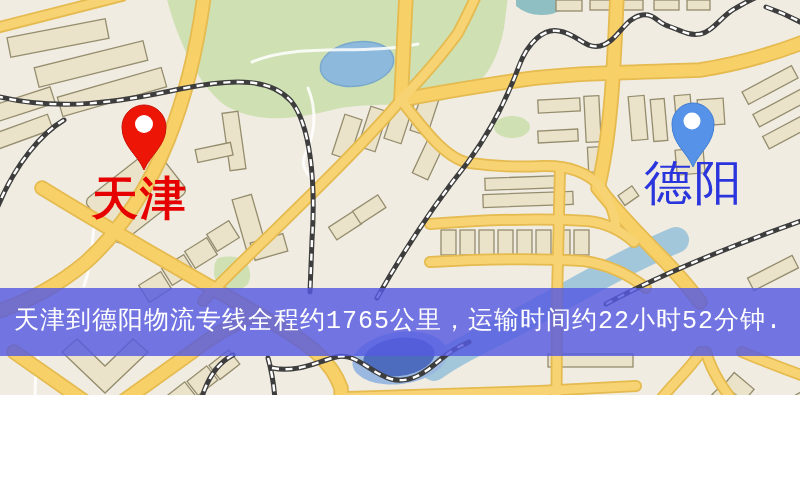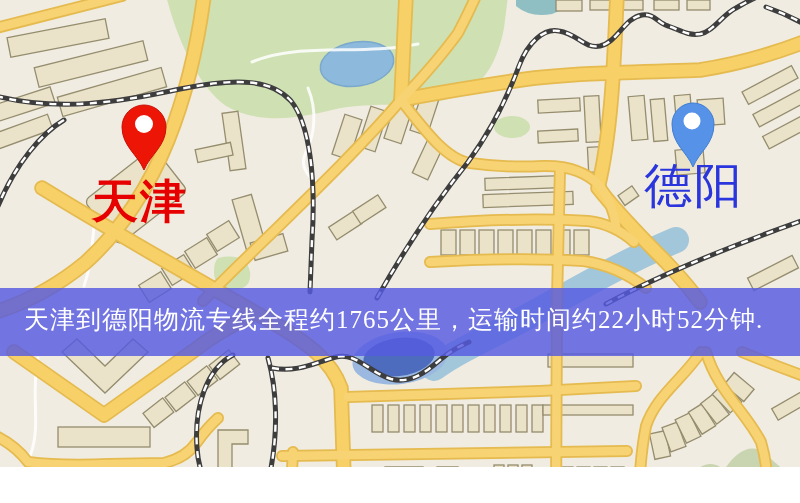--- a/index.html
+++ b/index.html
@@ -1,17 +1,17 @@
 <!DOCTYPE html>
 <html><head>
 <meta charset="utf-8">
 <style>
   html,body{margin:0;padding:0;}
-  .stage{position:relative;width:800px;height:467px;overflow:hidden;background:#f0ece1;
-         font-family:Liberation Serif, serif;}
+  .stage{position:relative;width:800px;height:395px;overflow:hidden;background:#f0ece1;
+         font-family:Liberation Mono, monospace;}
   .map-svg{position:absolute;left:0;top:0;width:800px;height:503px;display:block;}
 
   
   .road-c-wide{fill:none;stroke:#e5ba4f;stroke-width:15.5;stroke-linecap:round;stroke-linejoin:round}
   .road-f-wide{fill:none;stroke:#f7d068;stroke-width:12;stroke-linecap:round;stroke-linejoin:round}
   .road-c-mid{fill:none;stroke:#e5ba4f;stroke-width:12;stroke-linecap:round;stroke-linejoin:round}
   .road-f-mid{fill:none;stroke:#f8d373;stroke-width:8.5;stroke-linecap:round;stroke-linejoin:round}
   .rail-b{fill:none;stroke:#3d3d3d;stroke-width:5;stroke-linecap:round}
   .rail-d{fill:none;stroke:#ffffff;stroke-width:2.4;stroke-dasharray:7 6.5}
   .bld{fill:#eae2c9;stroke:#958d6e;stroke-width:1.3}
@@ -19,21 +19,21 @@
   .park{fill:#cfe0b3;stroke:none}
 
   
   .place-label{position:absolute;line-height:1;white-space:nowrap;}
   .origin-label{left:92px;top:179px;font-size:46px;font-weight:bold;color:#e60000;letter-spacing:2px;}
   .dest-label{left:644px;top:162px;font-size:48px;font-weight:500;color:#2a35dd;letter-spacing:2px;}
 
   
   .banner{position:absolute;left:0;top:288px;width:800px;height:68px;
           background:rgba(86,90,224,0.82);display:flex;align-items:center;}
-  .banner-text{color:#ffffff;font-size:25px;padding-left:24px;letter-spacing:1px;
+  .banner-text{color:#ffffff;font-size:25px;padding-left:14px;letter-spacing:1px;
                margin-top:-6px;}
 </style>
 </head>
 <body>
 
 <div class="stage">
 
   <svg class="map-svg" viewBox="0 0 800 503">
     <defs>
 

